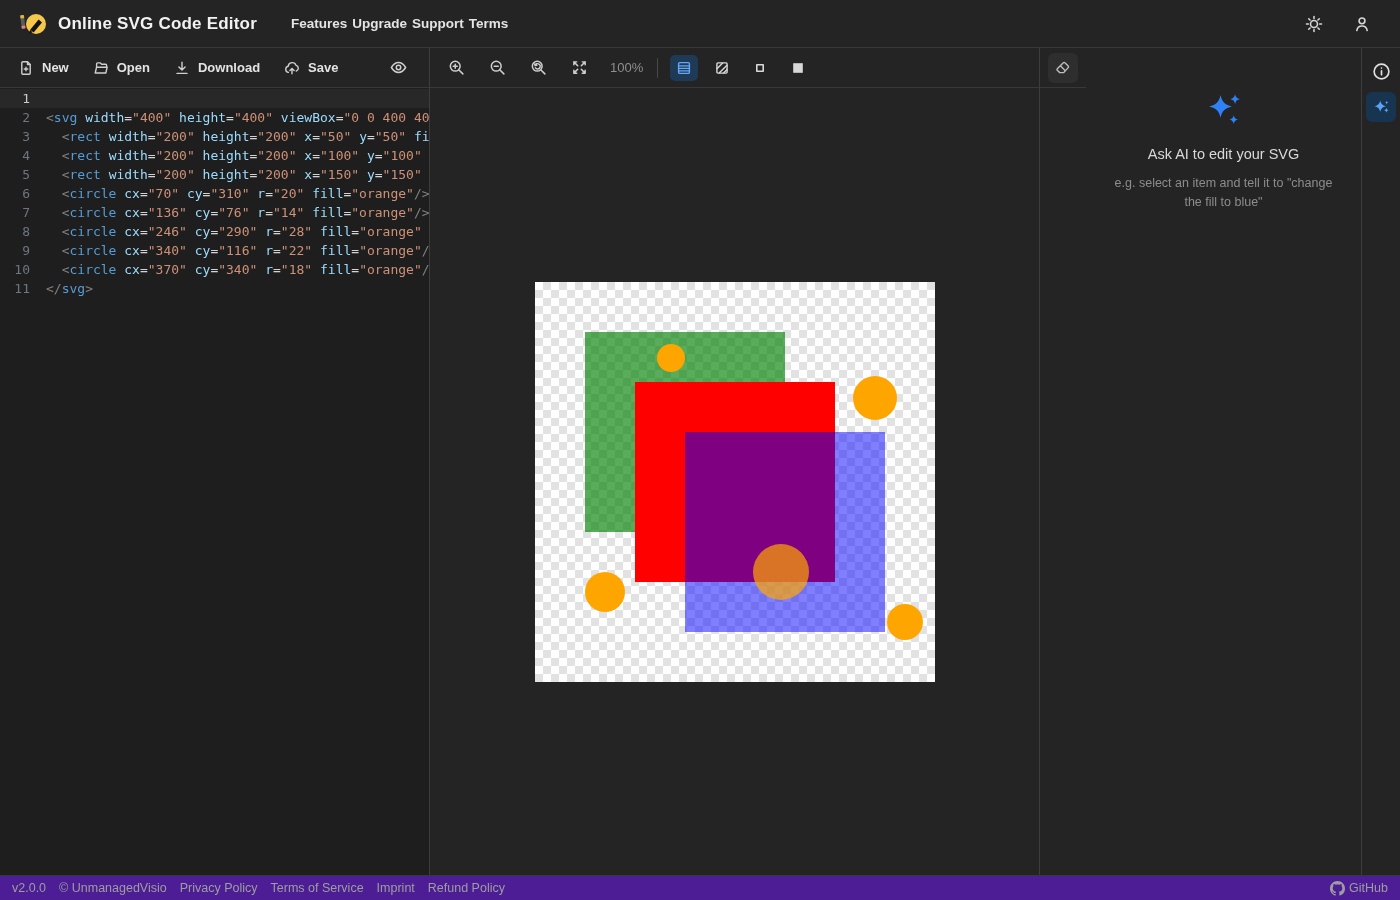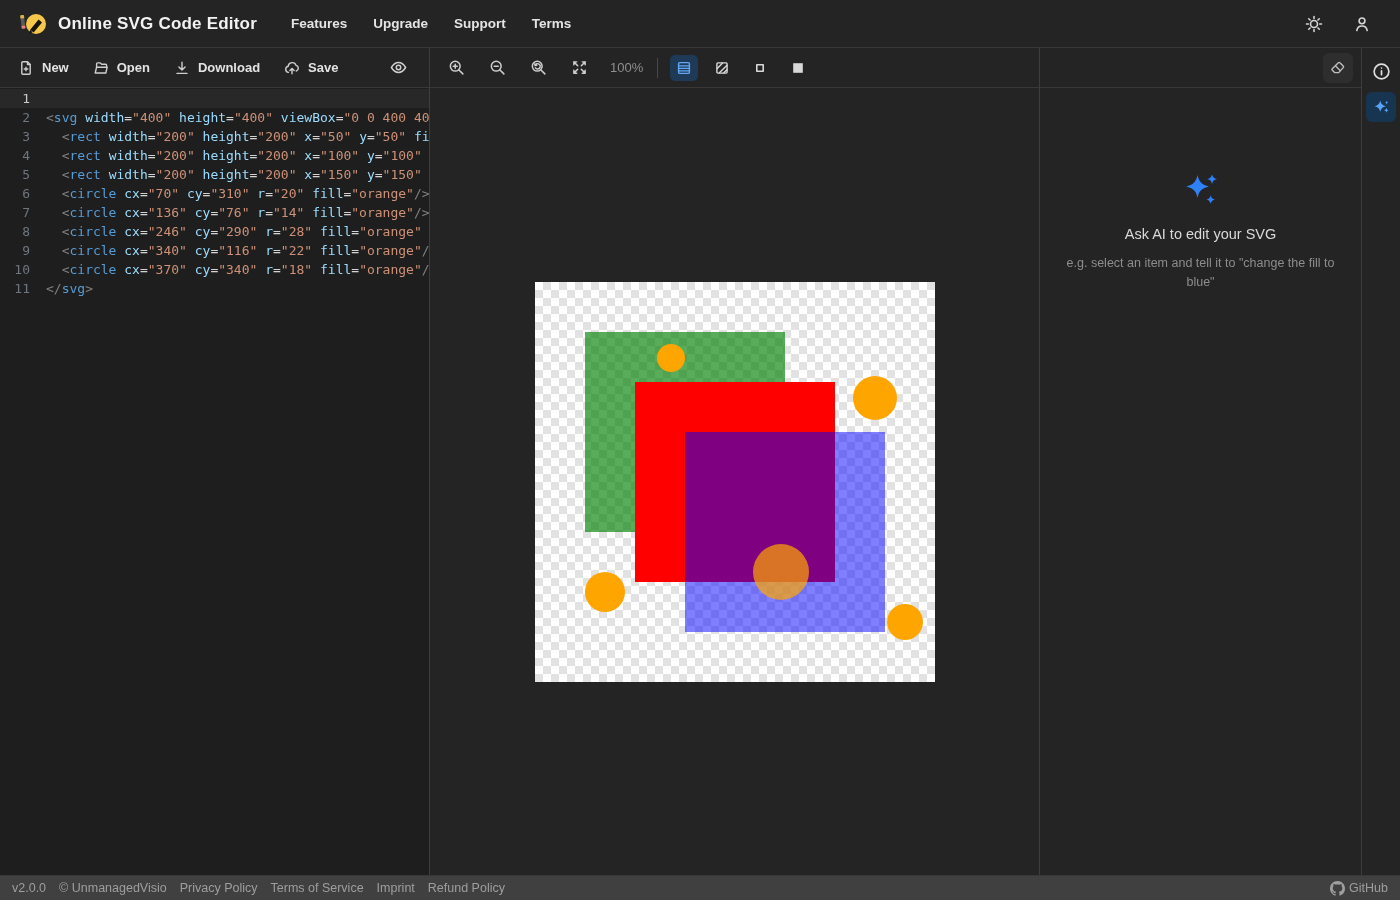--- a/index.html
+++ b/index.html
@@ -7,21 +7,21 @@
   body { font-family:"Liberation Sans", sans-serif; }
 
   .app { width:1400px; height:900px; display:flex; flex-direction:column;
          background:#242424; overflow:hidden; position:relative; }
 
   
   .hdr { flex:0 0 48px; display:flex; align-items:center; padding:0 18px;
          background:#242424; border-bottom:1px solid #383838; }
   .hdr .logo { display:flex; margin-right:10px; }
   .hdr h1 { font-size:17px; font-weight:700; color:#f2f2f2; letter-spacing:.2px; margin-right:34px; white-space:nowrap;text-align:right; }
-  .hdr nav { display:flex; gap:26px; }
+  .hdr nav { display:flex; gap:5px; }
   .hdr nav span { color:#e4e4e4; font-size:13.5px; font-weight:600; cursor:pointer; padding:4px 0; }
   .hdr-right { margin-left:auto; display:flex; align-items:center; gap:24px; padding-right:8px; }
   .icon-btn { background:none; border:none; color:#d6d6d6; display:flex; cursor:pointer; padding:3px; }
 
   
   .main { flex:1; display:flex; min-height:0; }
   .pane-toolbar { flex:0 0 40px; height:40px; display:flex; align-items:center;
                   background:#242424; border-bottom:1px solid #383838; }
 
   
@@ -63,22 +63,22 @@
 
   .preview-area { flex:1; display:flex; align-items:center; justify-content:center; }
   .canvas { width:400px; height:400px; background-color:#ffffff;
             background-image:
               linear-gradient(45deg,#e2e2e2 25%,transparent 25%,transparent 75%,#e2e2e2 75%),
               linear-gradient(45deg,#e2e2e2 25%,transparent 25%,transparent 75%,#e2e2e2 75%);
             background-size:16px 16px; background-position:0 0,8px 8px; }
   .canvas svg { display:block; }
 
   
-  .ai-panel { flex:0 0 322px; width:322px; display:flex; flex-direction:column;
-              background:#242424; border-right:1px solid #3d3d3d;gap:40px; }
+  .ai-panel { flex:0 0 322px; width:322px; display:flex; flex-direction:row;
+              background:#242424; border-right:1px solid #3d3d3d; }
   .ai-toolbar { justify-content:flex-end; padding:0 8px; }
   .eraser-btn { background:#2e2e2e; border:none; border-radius:6px; width:30px; height:30px;
                 display:flex; align-items:center; justify-content:center; color:#bdbdbd; cursor:pointer; }
   .ai-body { flex:1; display:flex; flex-direction:column; min-height:0; }
   .ai-empty { padding:44px 20px 0; text-align:center; }
   .ai-empty .spark { margin-bottom:14px; }
   .ai-title { color:#d9d9d9; font-size:14.5px; margin-bottom:12px; }
   .ai-hint { color:#8d8d8d; font-size:12.5px; line-height:1.55; max-width:292px; margin:0 auto; }
   .ai-input-section { margin-top:auto; border-top:1px solid #383838; padding:10px 12px 8px; }
   .ai-input-section textarea { width:100%; height:60px; background:#2a2a2a; border:1px solid #404040;
@@ -92,21 +92,21 @@
               color:#b5b5b5; display:flex; align-items:center; justify-content:center; cursor:pointer; }
 
   
   .side-strip { flex:0 0 38px; width:38px; background:#242424; display:flex; flex-direction:column;
                 align-items:center; padding-top:8px; gap:6px; }
   .strip-btn { width:30px; height:30px; border-radius:6px; background:none; border:none;
                color:#e0e0e0; display:flex; align-items:center; justify-content:center; cursor:pointer; }
   .strip-btn.active { background:#173450; color:#5aa2f5; }
 
   
-  .statusbar { flex:0 0 25px; height:25px; background:#404040; border-top:1px solid #383838;
+  .statusbar { flex:0 0 25px; height:25px; background:#4c1d95; border-top:1px solid #383838;
                display:flex; align-items:center; padding:0 12px; gap:13px;
                font-size:12.5px; color:#9e9e9e; }
   .statusbar .link { cursor:pointer; }
   .sb-right { margin-left:auto; display:flex; align-items:center; gap:4px; cursor:pointer;padding-left:45px; }
 
   
   svg.icon { fill:none; stroke:currentColor; stroke-width:1.4; stroke-linecap:round; stroke-linejoin:round; }
   svg.icon .fillpart { fill:currentColor; stroke:none; }
   svg.fill-icon { fill:currentColor; stroke:none; }
 </style>

